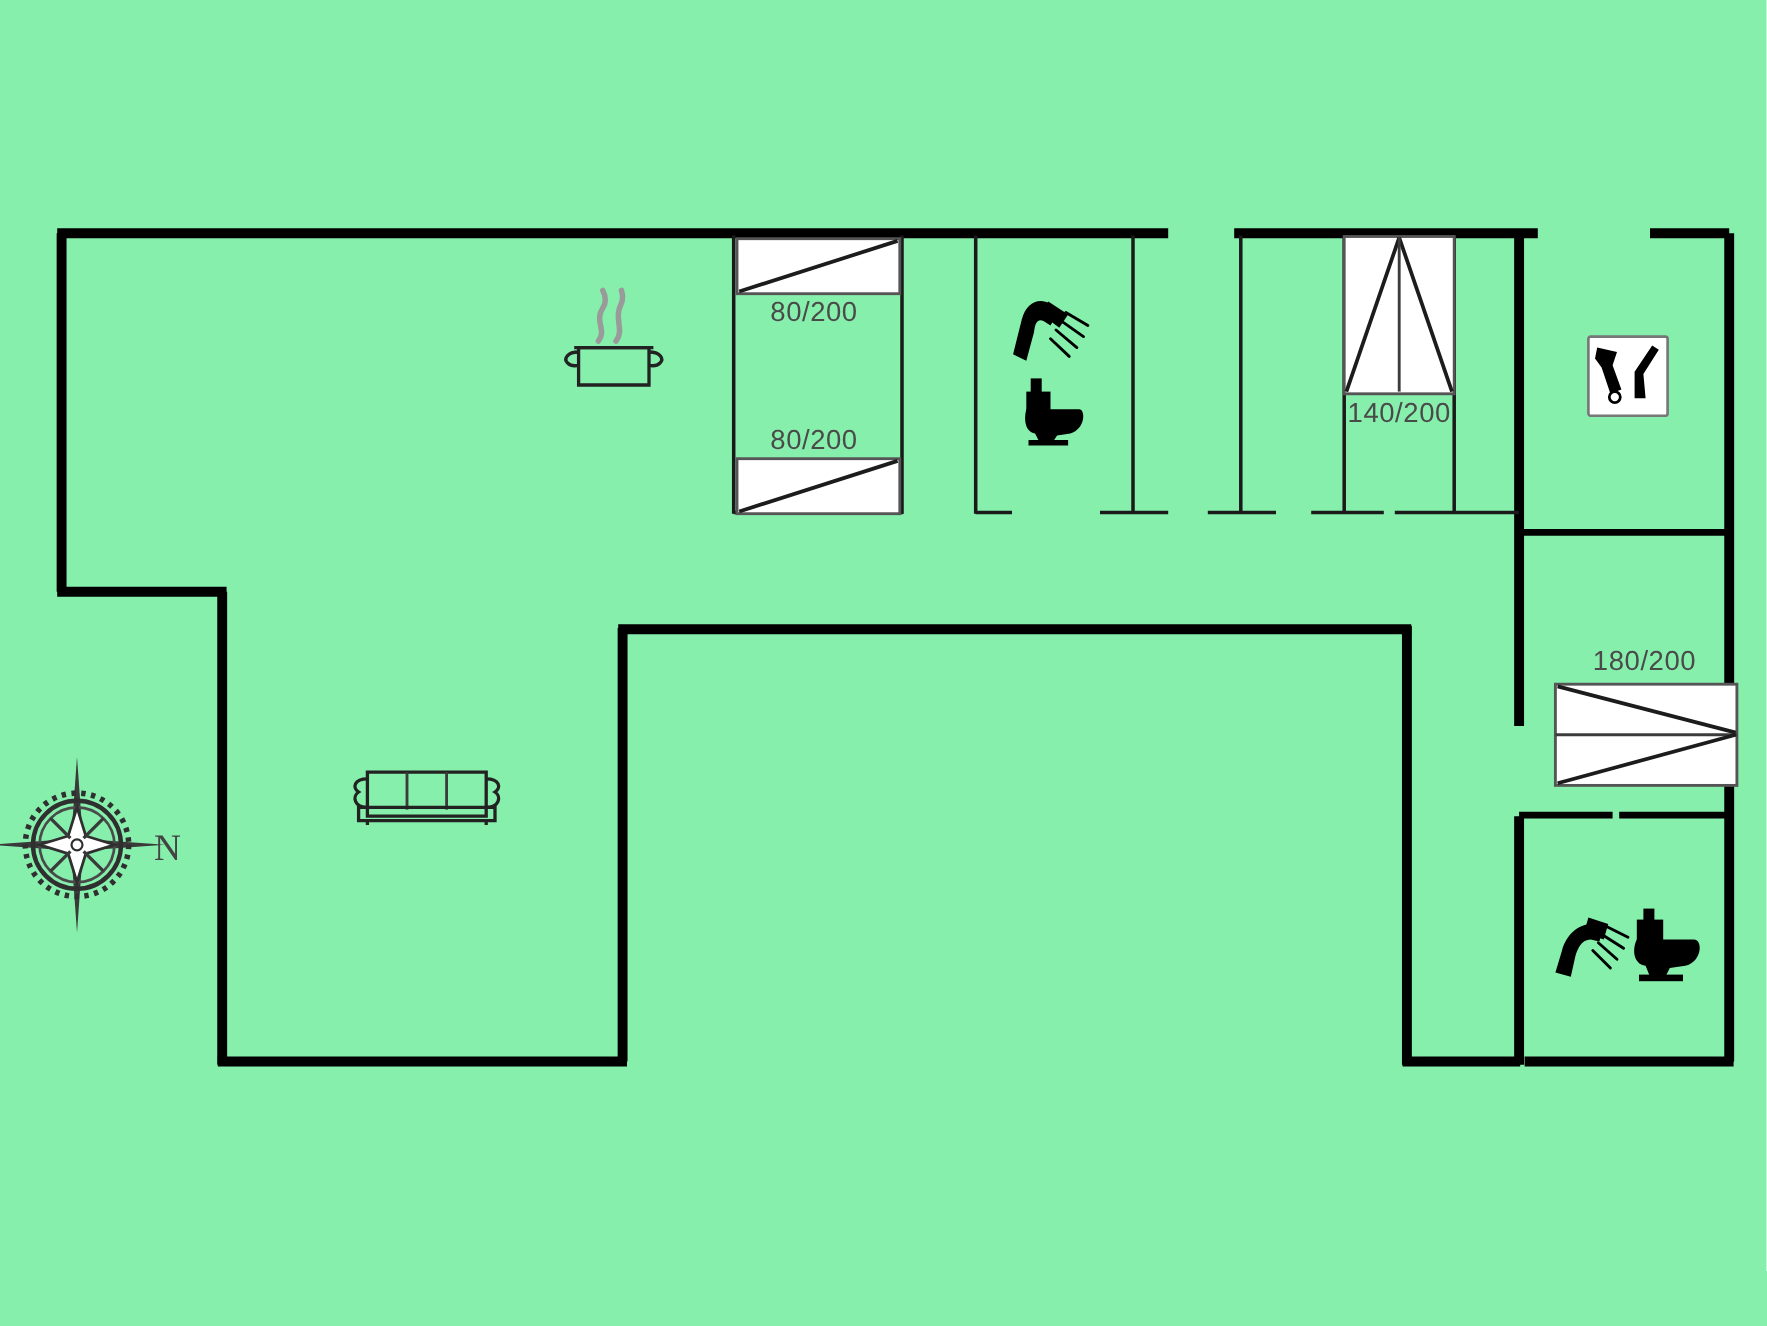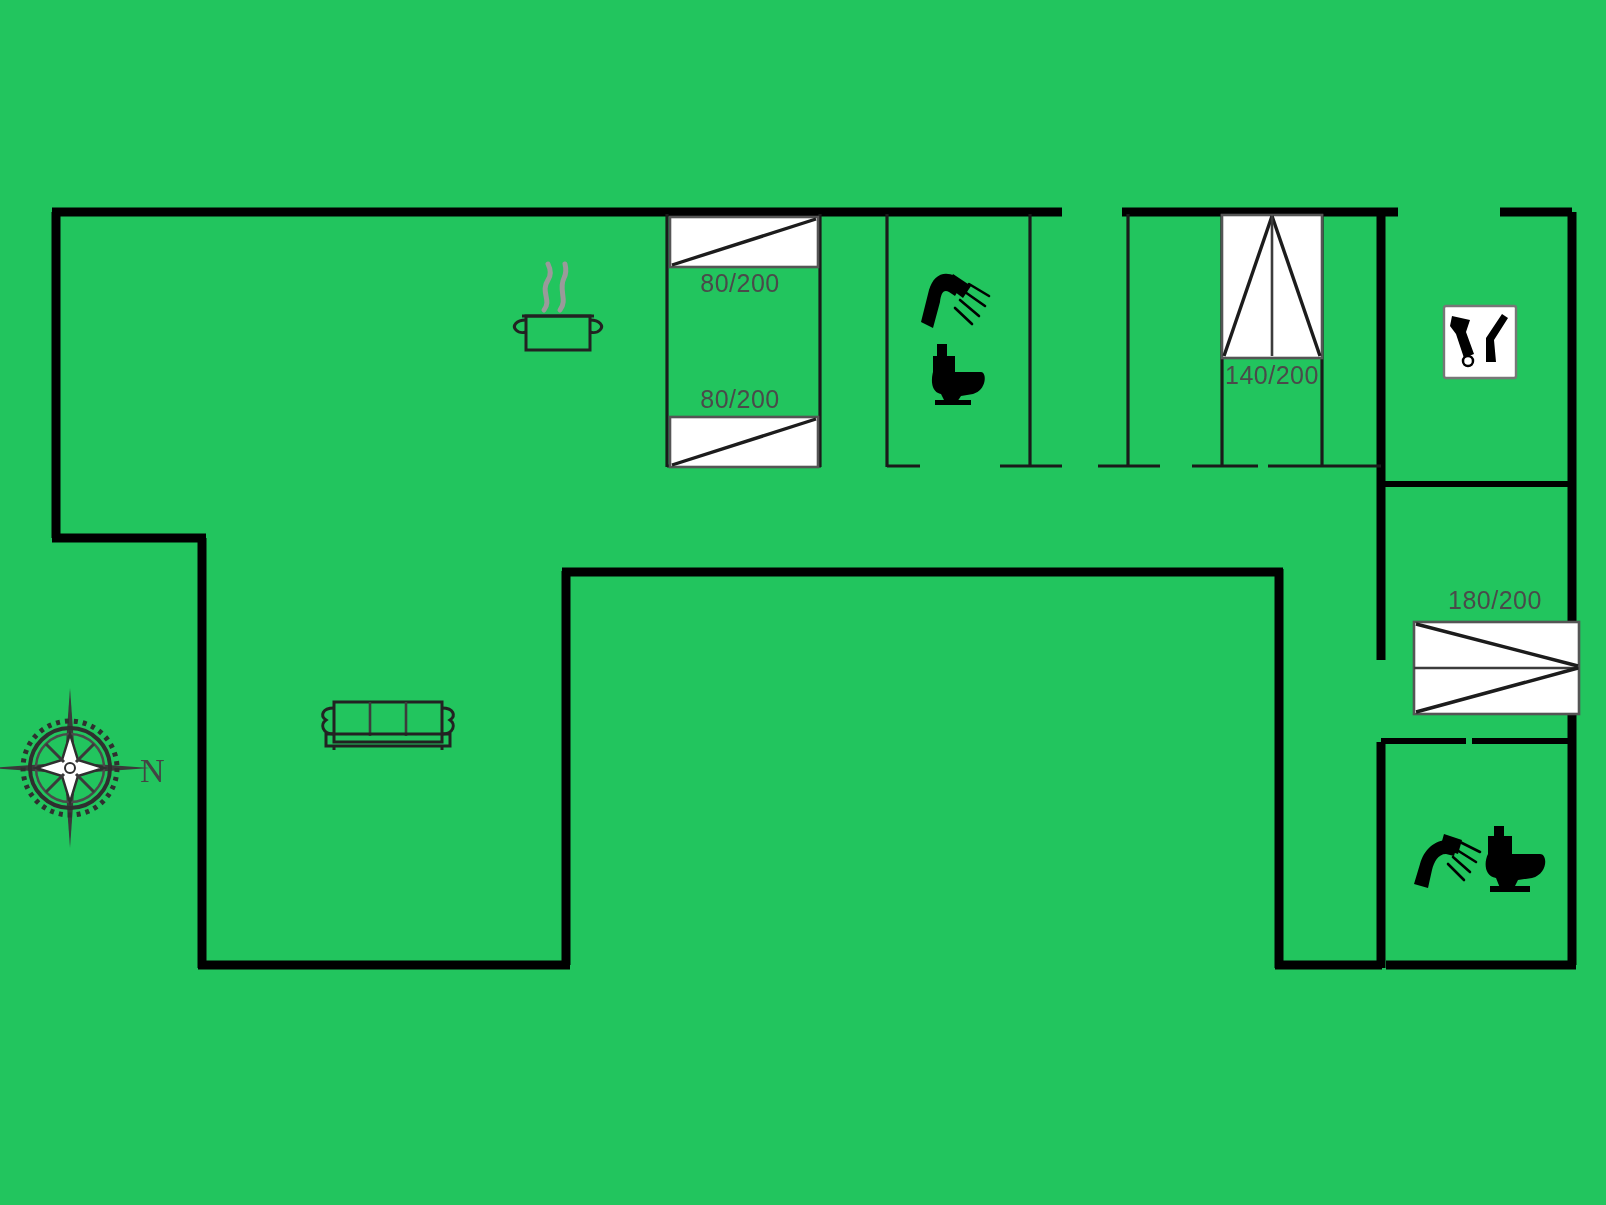--- a/index.html
+++ b/index.html
@@ -11,21 +11,21 @@
   body {
     width: 1606px;
     height: 1205px;
     overflow: hidden;
     font-family: "Liberation Sans", sans-serif;
   }
   #plan-root {
     position: relative;
     width: 1606px;
     height: 1205px;
-    background: #22c55e;
+    background: #86efac;
   }
   svg#floorplan {
     display: block;
     width: 1606px;
     height: 1205px;
   }
   .wall-thick {
     stroke: #000000;
     stroke-width: 9;
     stroke-linecap: butt;

